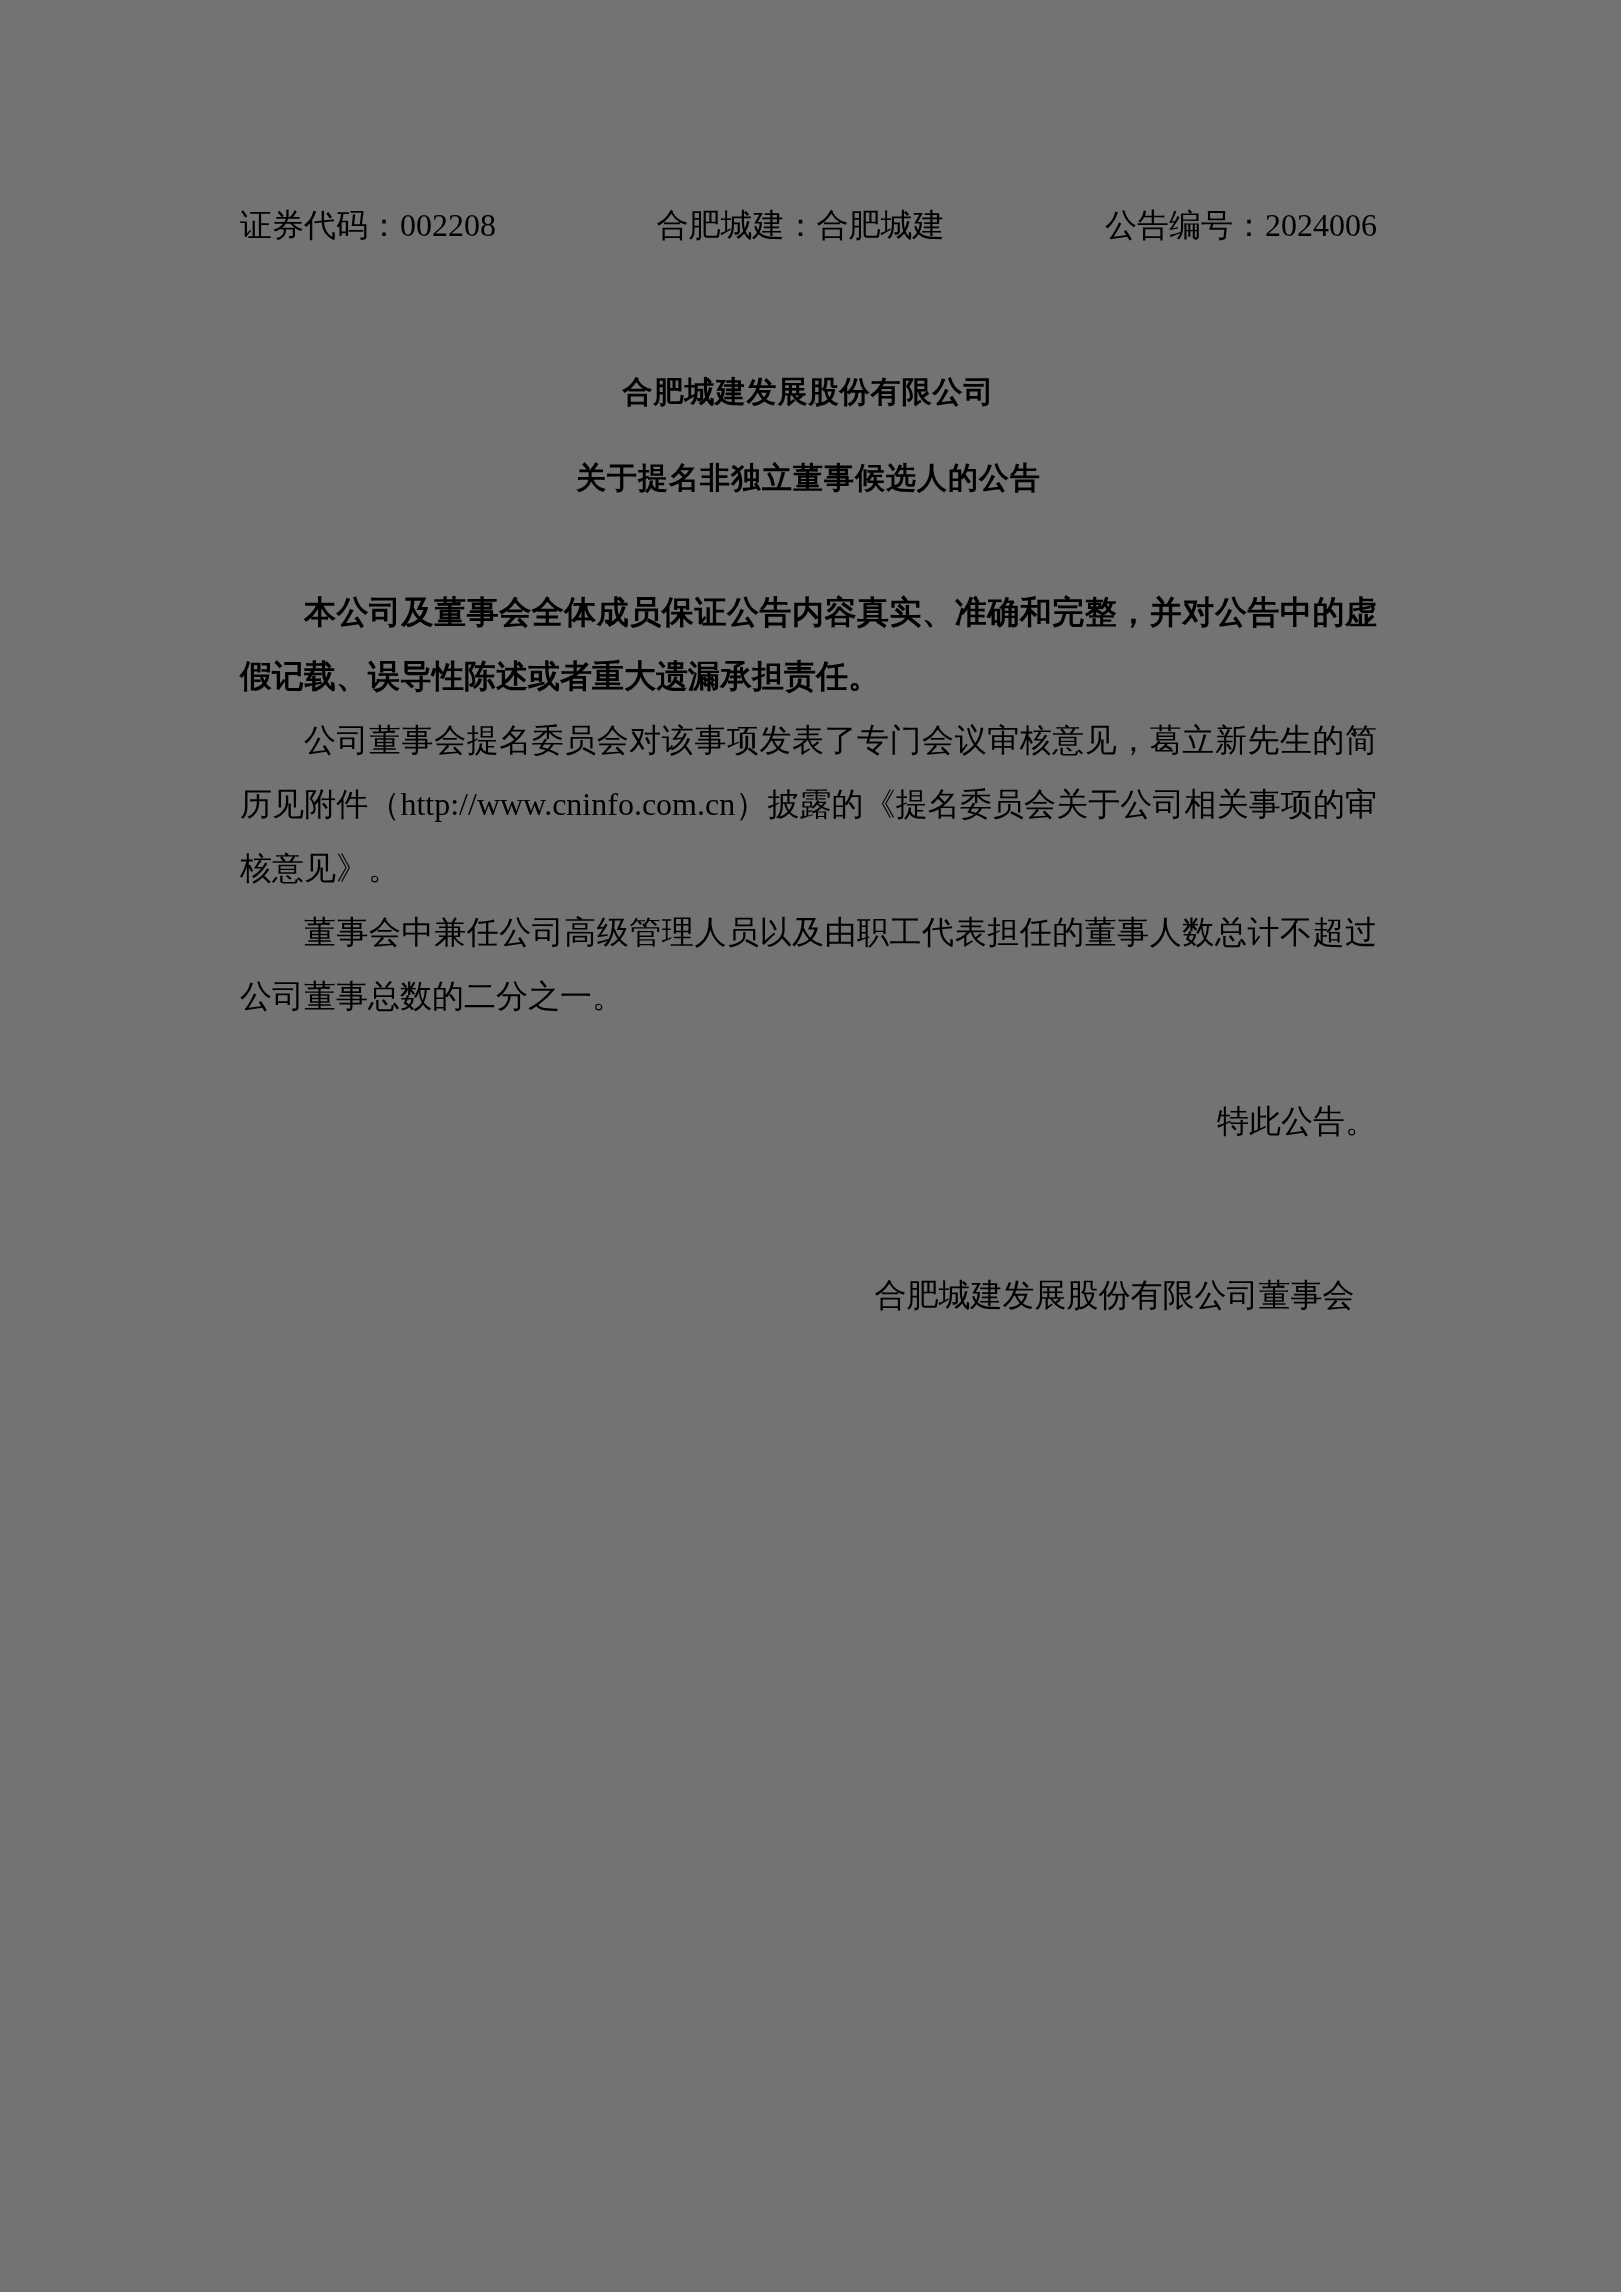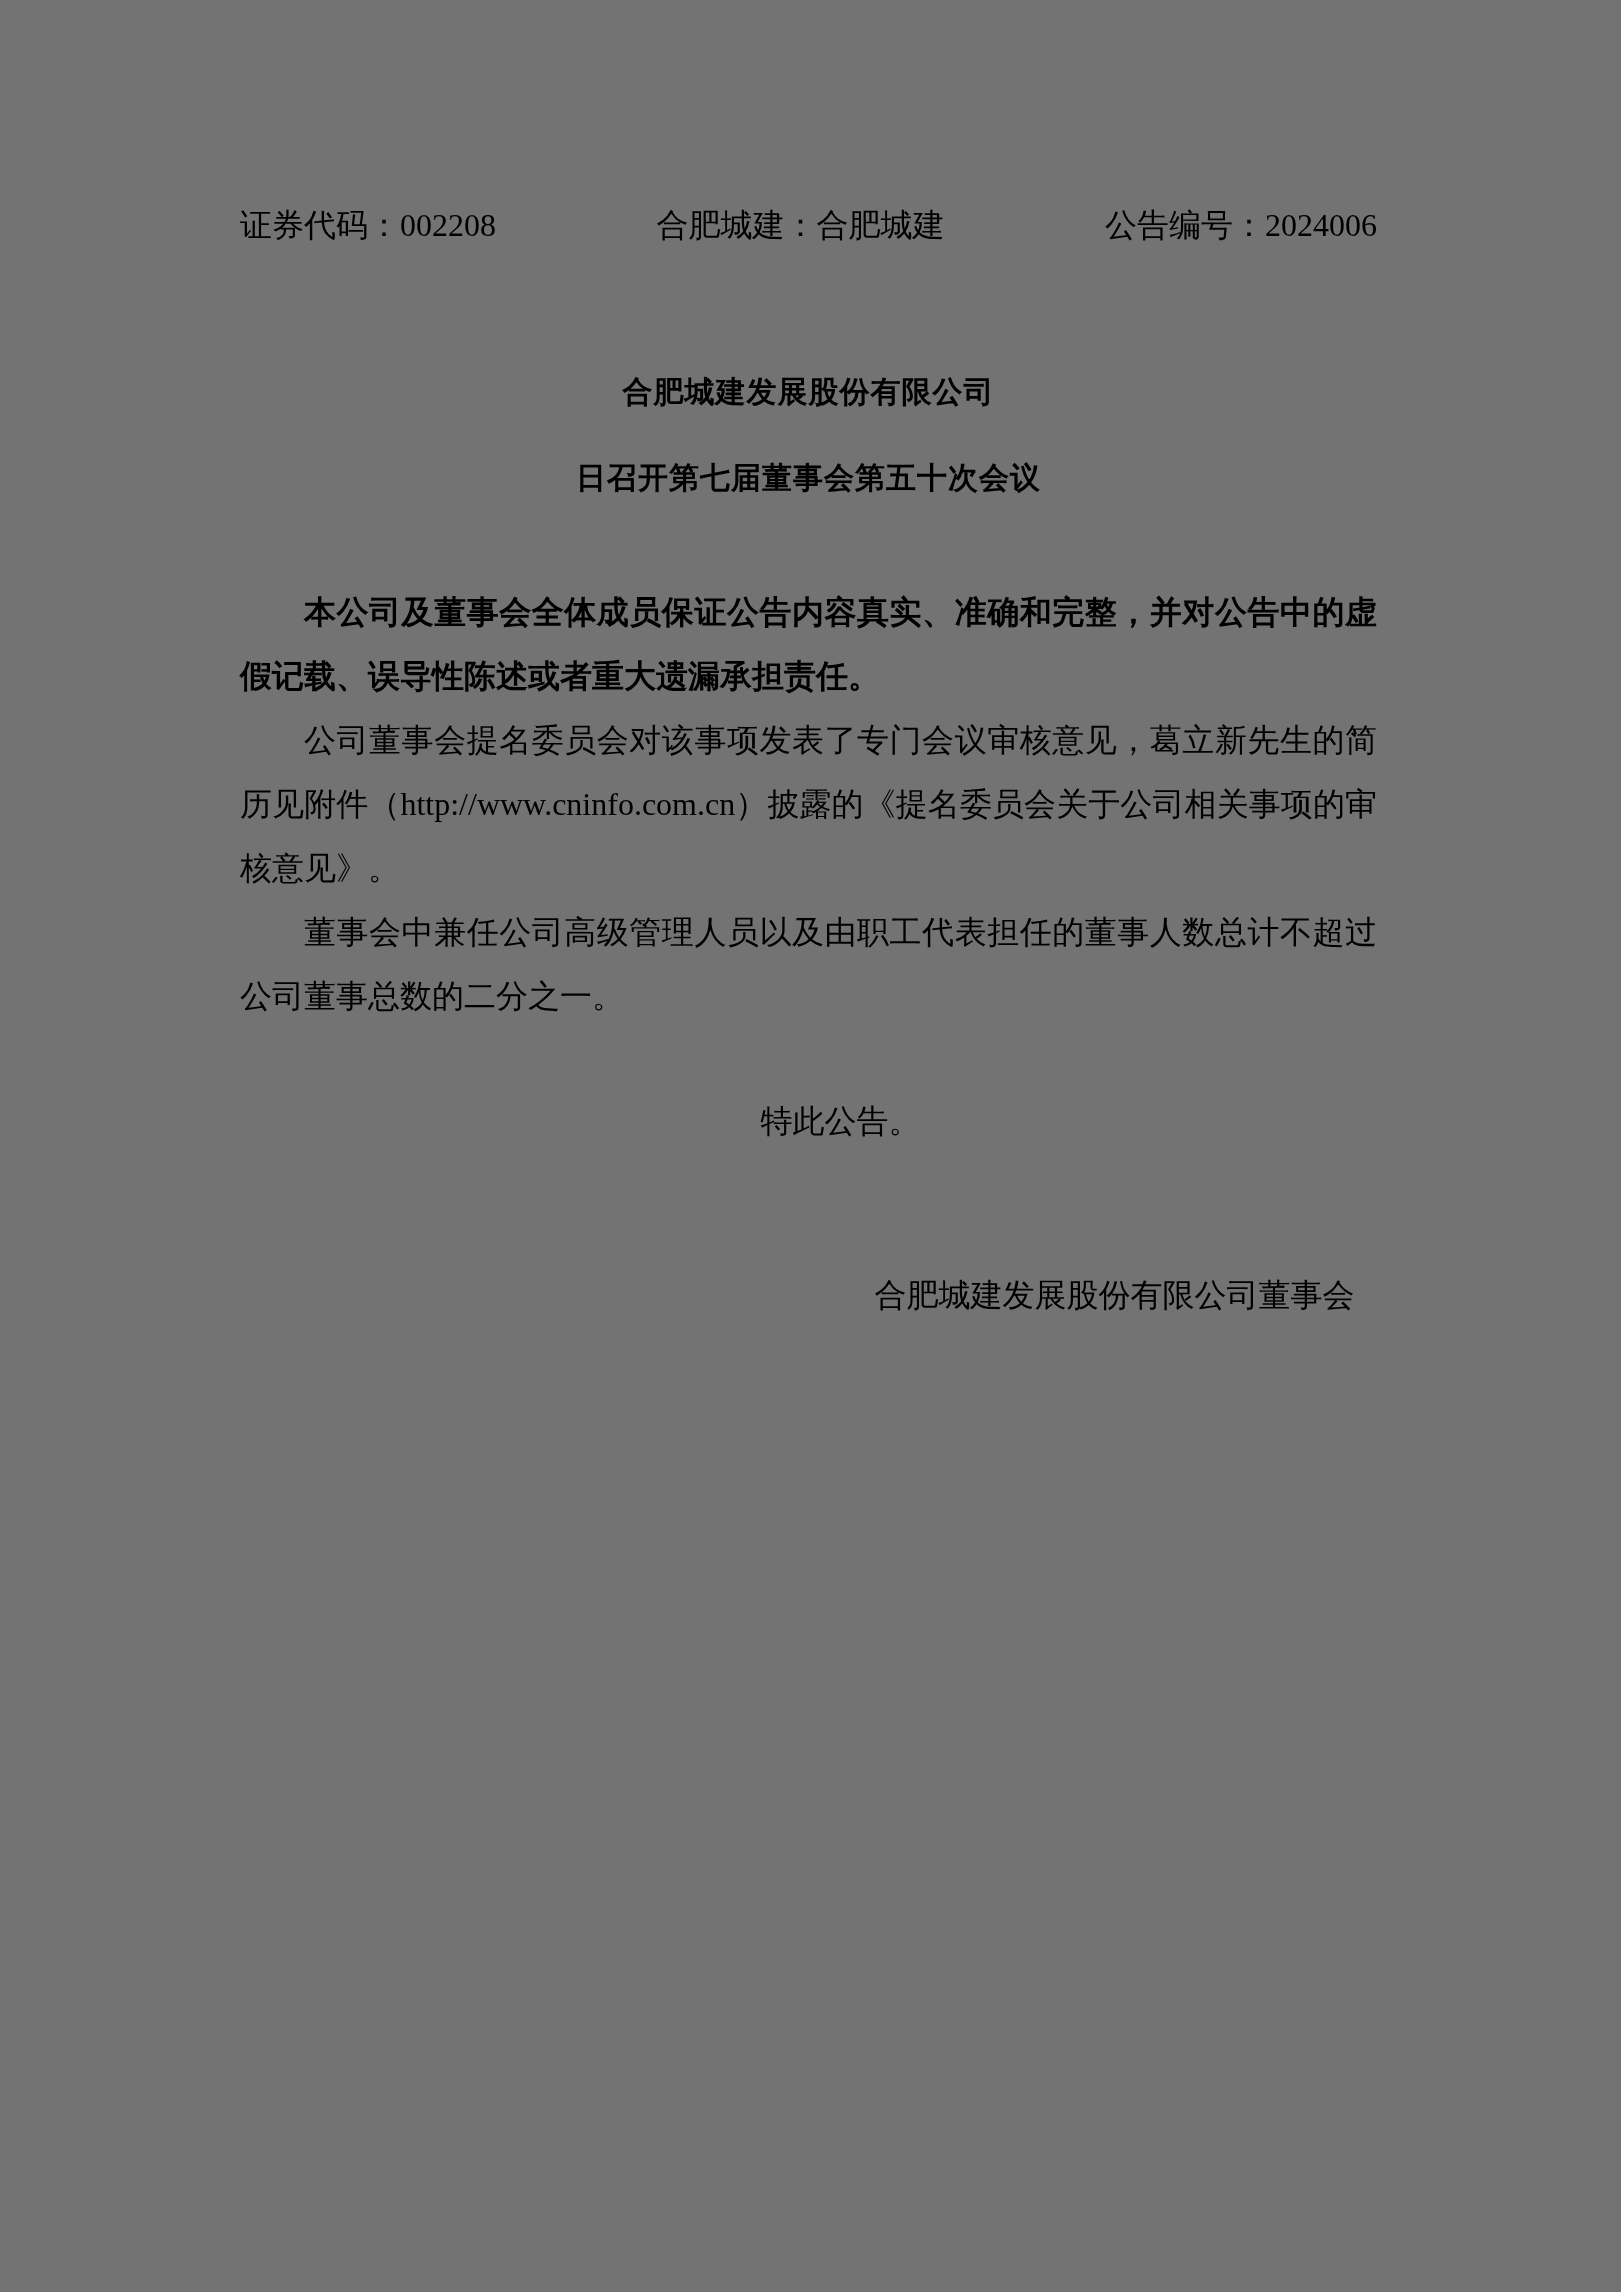--- a/index.html
+++ b/index.html
@@ -45,21 +45,21 @@
   }
   .statement {
     margin-top: 59px;
     font-weight: bold;
   }
   .para-first {
     margin-top: 65px;
   }
   .closing {
     margin-top: 61px;
-    text-align: center;
+    text-align: right;
   }
   .signature-block {
     margin-top: 110px;
     margin-left: auto;
     margin-right: 22.5px;
     width: fit-content;
     text-align: center;
     font-size: 32px;
     line-height: 64px;
     white-space: nowrap;
@@ -71,21 +71,21 @@
 <div class="page">
 
   <div class="header-row">
     <span>证券代码：002208</span>
     <span>合肥城建：合肥城建</span>
     <span>公告编号：2024006</span>
   </div>
 
   <div class="title-block">
     <div>合肥城建发展股份有限公司</div>
-    <div>日召开第七届董事会第五十次会议</div>
+    <div>关于提名非独立董事候选人的公告</div>
   </div>
 
   <p class="statement">本公司及董事会全体成员保证公告内容真实、准确和完整，并对公告中的虚假记载、误导性陈述或者重大遗漏承担责任。</p>
 
 
   <p>公司董事会提名委员会对该事项发表了专门会议审核意见，葛立新先生的简历见附件（http://www.cninfo.com.cn）披露的《提名委员会关于公司相关事项的审核意见》。</p>
 
   <p>董事会中兼任公司高级管理人员以及由职工代表担任的董事人数总计不超过公司董事总数的二分之一。</p>
 
   <p class="closing">特此公告。</p>

